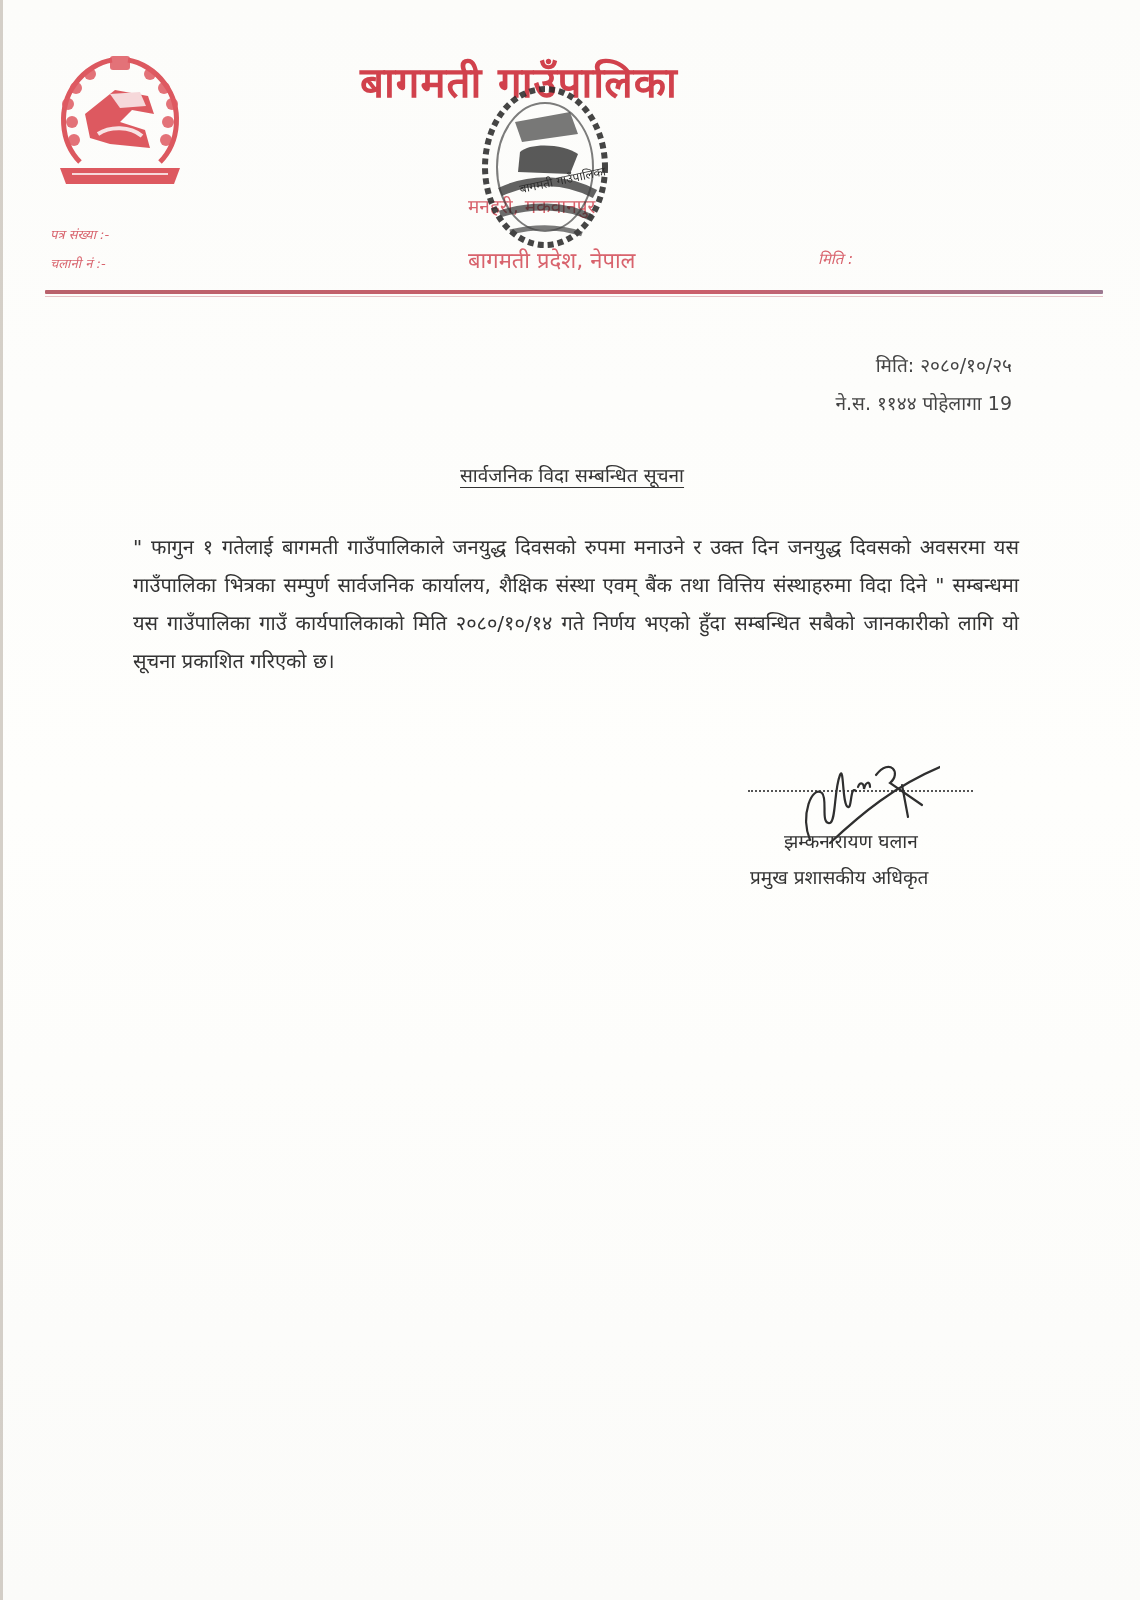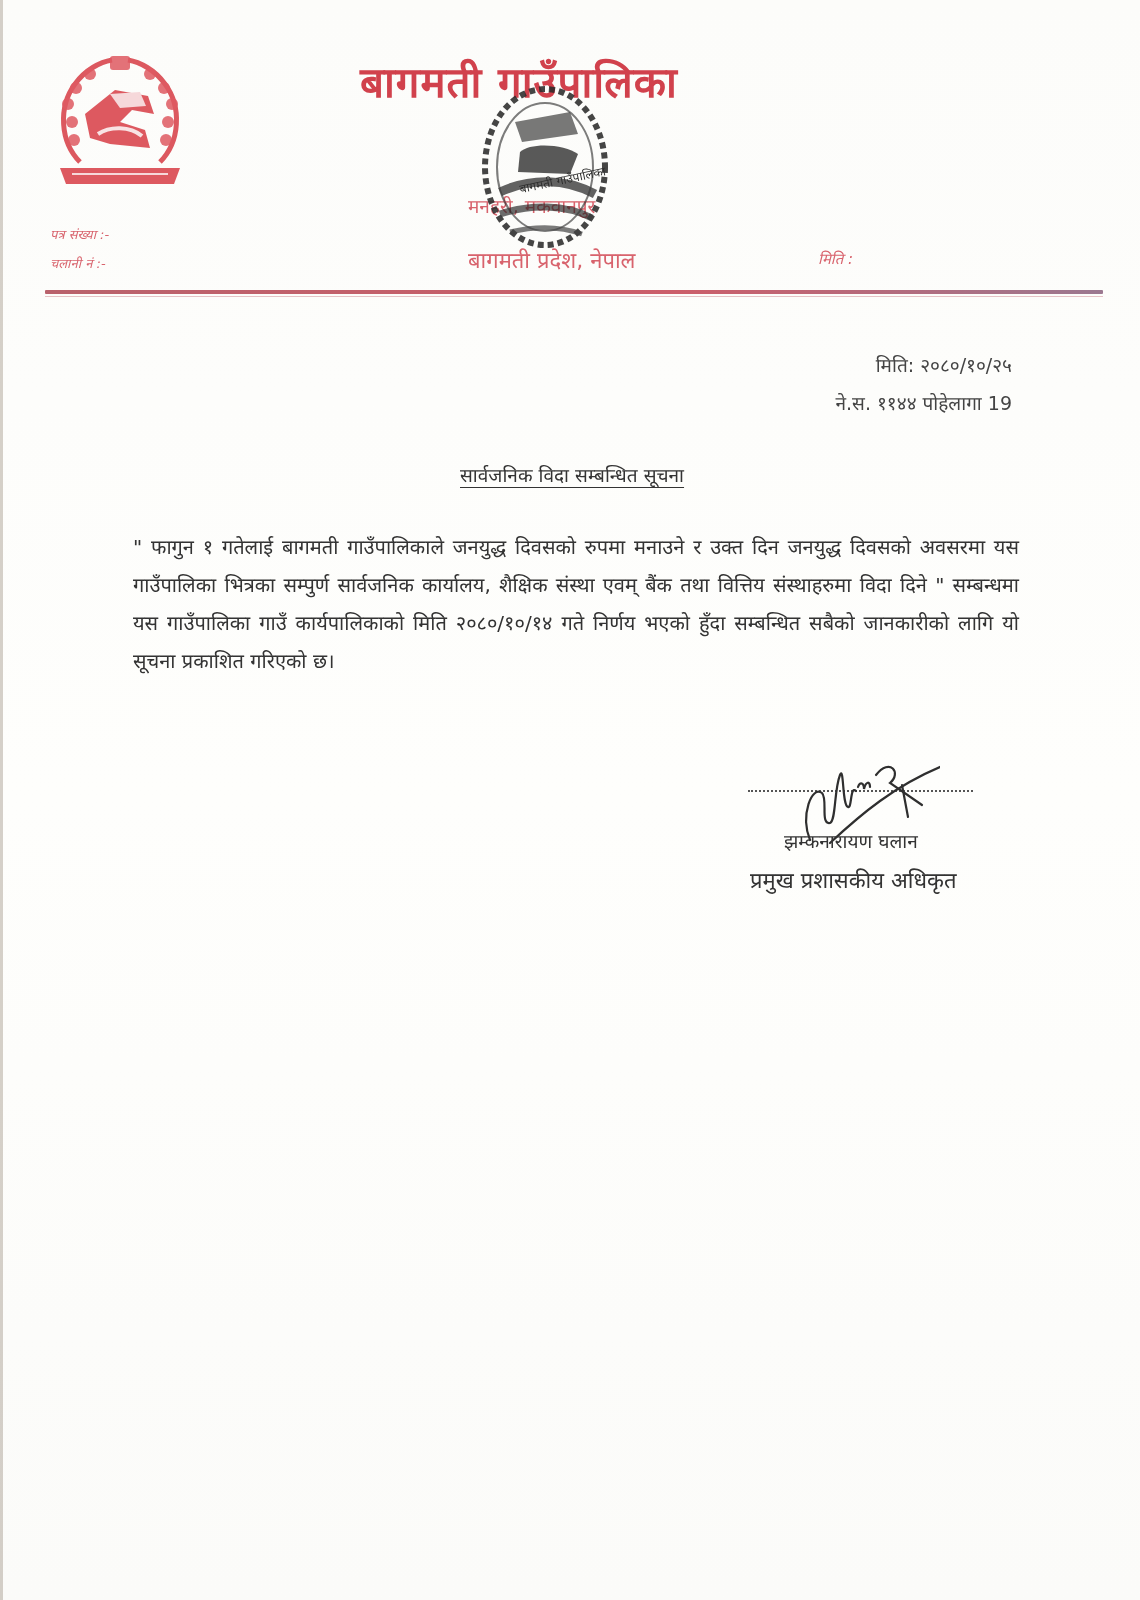--- a/index.html
+++ b/index.html
@@ -100,21 +100,21 @@
     }
     .sig-scribble {
       position: absolute; left: 790px; top: 745px; width: 150px; height: 110px;
     }
     .sig-name {
       position: absolute; left: 784px; top: 828px;
       font-size: 19px; color: #333; white-space: nowrap;
     }
     .sig-title {
       position: absolute; left: 750px; top: 864px;
-      font-size: 22px; color: #333; white-space: nowrap;
+      font-size: 19px; color: #333; white-space: nowrap;
     }
   </style>
 </head>
 <body>
 
 <div class="page">
   <div class="page-edge-left"></div>
 
   <svg class="emblem" viewBox="0 0 140 148">
     <g fill="none" stroke="#d9474f" stroke-width="5" opacity="0.9">

